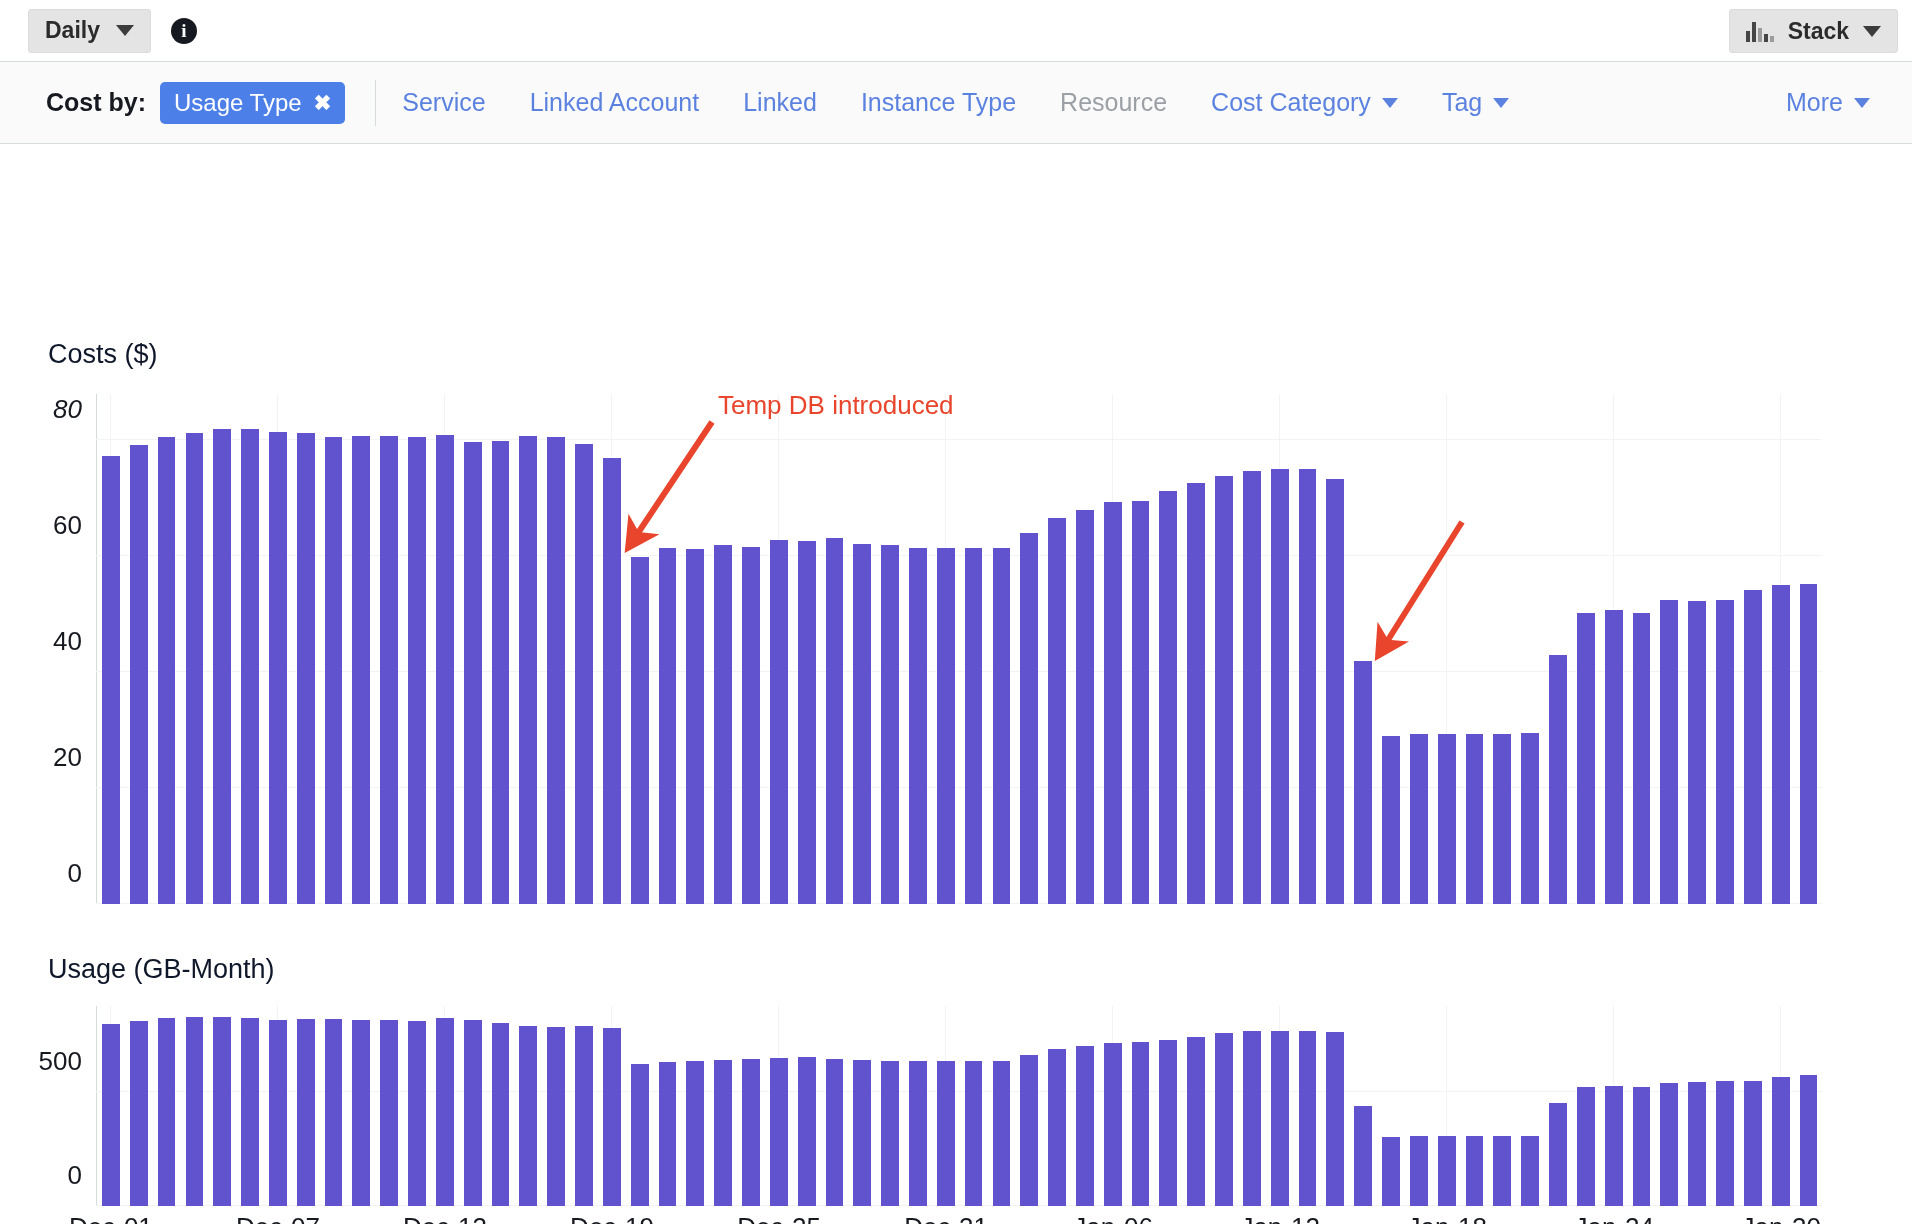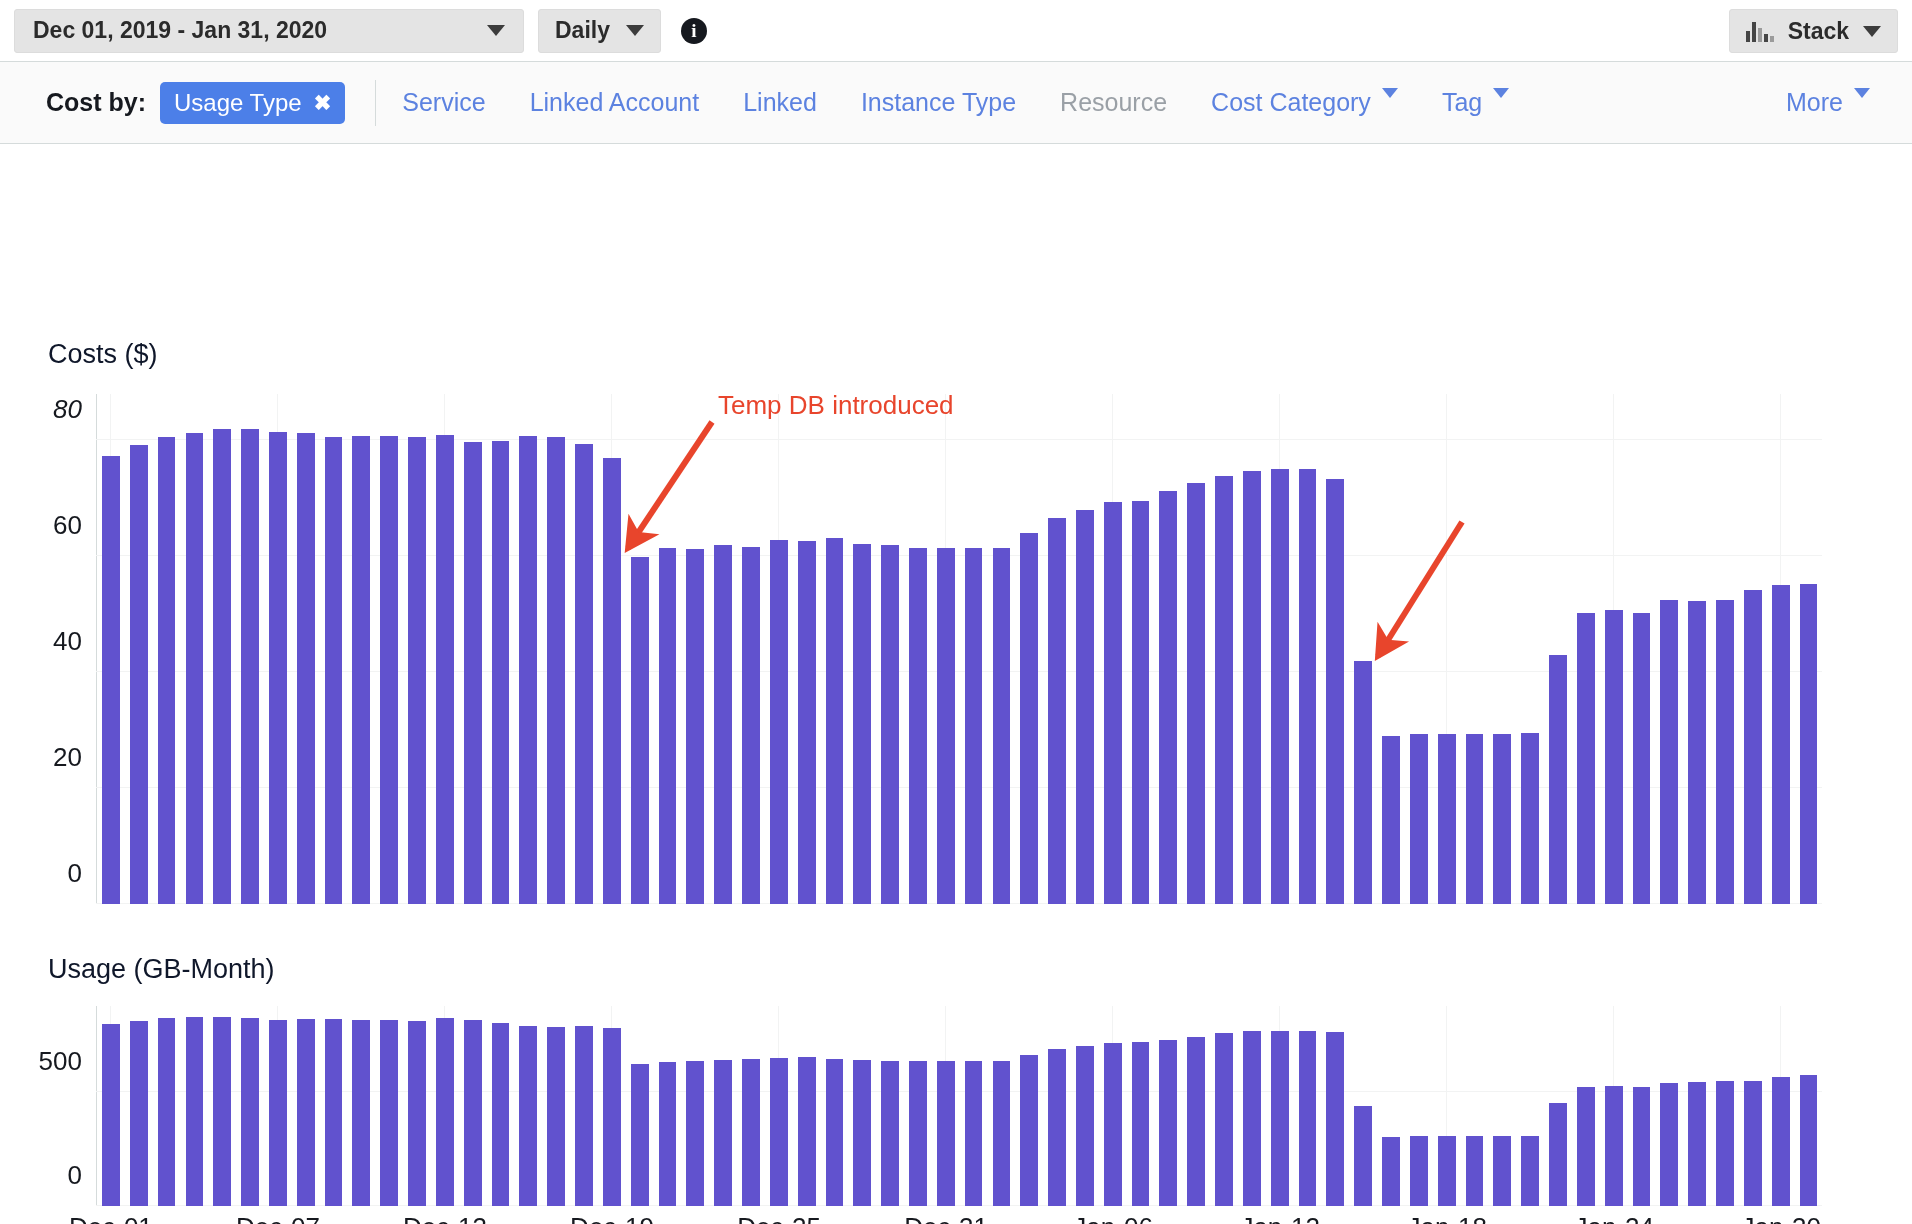--- a/index.html
+++ b/index.html
@@ -92,21 +92,21 @@
     cursor: pointer;
   }
   #usage-type-pill .x { font-size: 21px; font-weight: bold; }
   .vdiv { width: 1px; height: 46px; background: #d5dbdb; margin: 0 26px 0 30px; }
   .glink {
     font-size: 25px;
     color: #5c82e0;
     margin-right: 44px;
     cursor: pointer;
     display: inline-flex;
-    align-items: flex-start;
+    align-items: center;
     gap: 11px;
     white-space: nowrap;
   }
   .glink.disabled { color: #9aa0a6; cursor: default; }
   .glink .dcaret {
     width: 0; height: 0;
     border-left: 8px solid transparent;
     border-right: 8px solid transparent;
     border-top: 10px solid #5c82e0;
   }
@@ -164,24 +164,20 @@
     white-space: nowrap;
   }
   #annot1-text { left: 718px; top: 246px; }
   #annot2-text { left: 1462px; top: 344px; }
   #annot-svg { position: absolute; left: 0; top: 0; width: 1912px; height: 1080px; pointer-events: none; }
 </style>
 </head>
 <body>
 
 <div id="top-bar">
-  <div class="gbtn" id="date-range-button">
-    <span>Dec 01, 2019 - Jan 31, 2020</span>
-    <span class="caret"></span>
-  </div>
   <div class="gbtn" id="granularity-button">
     <span>Daily</span>
     <span class="caret"></span>
   </div>
   <div id="info-icon">i</div>
   <div class="gbtn" id="stack-button">
     <span class="bars-icon">
       <i style="height:11px;background:#454545"></i>
         <i style="height:20px;background:#454545"></i>
         <i style="height:14px;background:#9b9b9b"></i>

